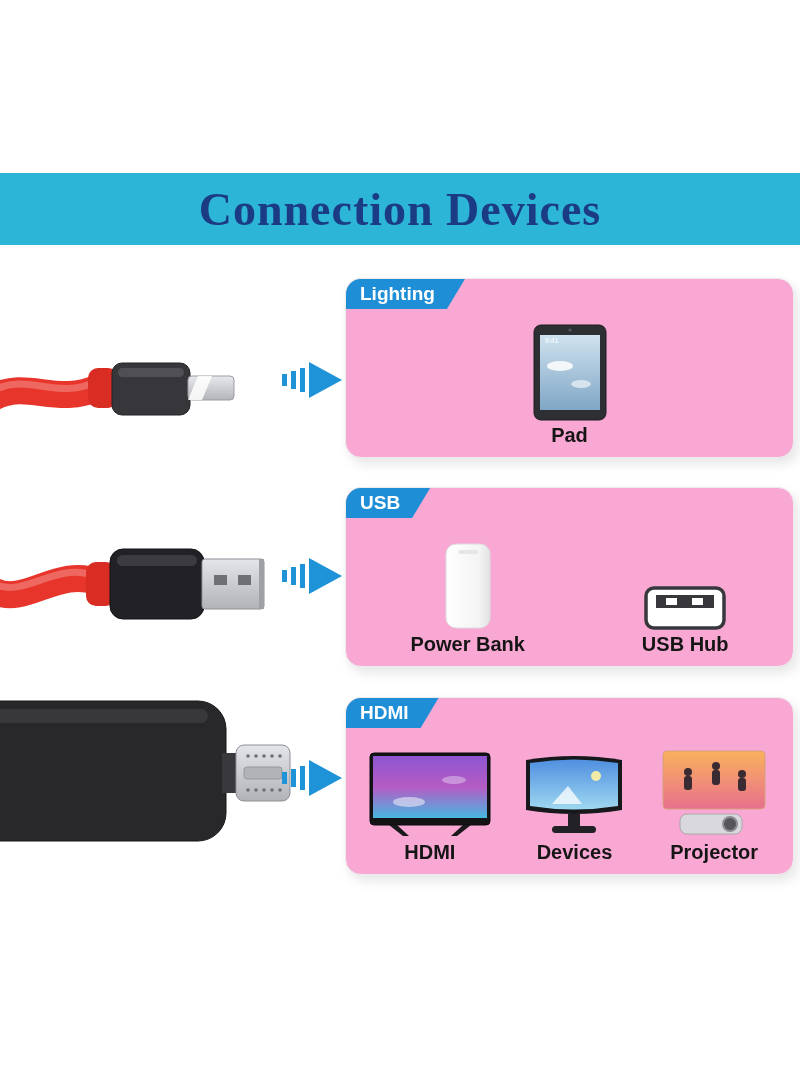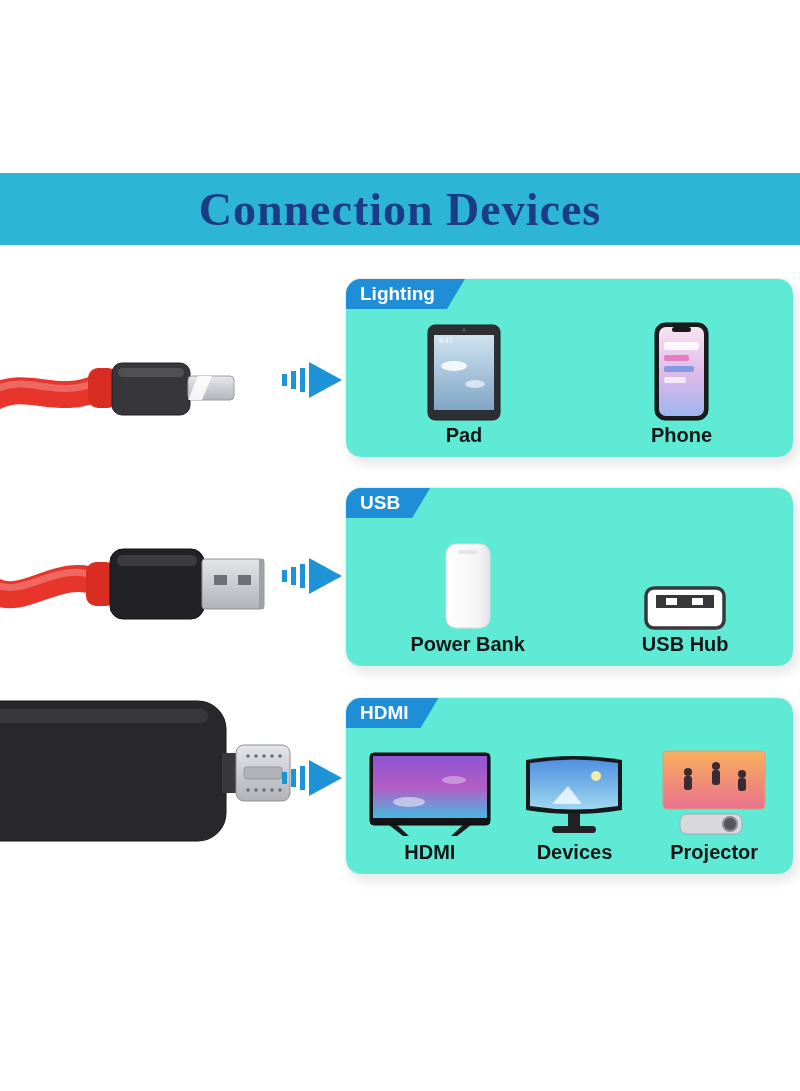--- a/index.html
+++ b/index.html
@@ -12,21 +12,21 @@
     position:absolute;left:0;top:141px;width:800px;height:72px;
     background:var(--banner-bg,#2db5d8);
     display:flex;align-items:center;justify-content:center;margin-top:32px;
   }
   .banner-title{
     font-family:"Liberation Serif",serif;font-weight:bold;font-size:46px;
     color:var(--title-color,#1b3c84);letter-spacing:1px;
   }
   
   .card{
-    position:absolute;left:345px;width:447px;background:#5eead4;
+    position:absolute;left:345px;width:447px;background:#f9a8d4;
     border:1px solid #ececec;border-radius:16px;
     box-shadow:4px 6px 12px rgba(0,0,0,.10);
     text-align:center;
   }
   .card1{top:278px;height:178px;}
   .card2{top:487px;height:178px;}
   .card3{top:697px;height:176px;}
   .tab{
     position:absolute;left:0;top:0;height:30px;line-height:30px;
     background:var(--tab-bg,#1e8ed6);color:#fff;font-weight:bold;font-size:19px;
@@ -98,41 +98,20 @@
             <rect x="7" y="11" width="60" height="75" fill="url(#sky)"></rect>
             <ellipse cx="27" cy="42" rx="13" ry="5" fill="#ffffff" opacity="0.85"></ellipse>
             <ellipse cx="48" cy="60" rx="10" ry="4" fill="#ffffff" opacity="0.6"></ellipse>
             <circle cx="37" cy="6" r="1.6" fill="#5a5a60"></circle>
             <text x="12" y="19" font-size="7" fill="#ffffff" font-family="Liberation Sans, sans-serif">9:41</text>
           </svg>
         </div>
         <div class="device-label">Pad</div>
       </div>
 
-      <div class="device">
-        <div class="device-img">
-          <svg width="55" height="99">
-            <defs>
-              <linearGradient id="phoneScr" x1="0" y1="0" x2="0" y2="1">
-                <stop offset="0" stop-color="#f7e3f2"></stop>
-                  <stop offset="0.55" stop-color="#dcb9e8"></stop>
-                  <stop offset="1" stop-color="#9fb5ef"></stop>
-              </linearGradient>
-            </defs>
-            <rect x="1" y="1" width="53" height="97" rx="10" fill="#1b1b1e" stroke="#0e0e10"></rect>
-            <rect x="5" y="5" width="45" height="89" rx="7" fill="url(#phoneScr)"></rect>
-            <rect x="18" y="5" width="19" height="5" rx="2.5" fill="#1b1b1e"></rect>
-            <rect x="10" y="20" width="35" height="8" rx="2" fill="#ffffff" opacity="0.8"></rect>
-            <rect x="10" y="33" width="25" height="6" rx="2" fill="#e46bb4" opacity="0.8"></rect>
-            <rect x="10" y="44" width="30" height="6" rx="2" fill="#6d8fe2" opacity="0.8"></rect>
-            <rect x="10" y="55" width="22" height="6" rx="2" fill="#ffffff" opacity="0.7"></rect>
-          </svg>
-        </div>
-        <div class="device-label">Phone</div>
-      </div>
 
 
     </div>
   </div>
 
   <svg class="abs" style="left:0;top:523px" width="280" height="112">
     <defs>
       <linearGradient id="metalGrad" x1="0" y1="0" x2="0" y2="1">
         <stop offset="0" stop-color="#e4e5e9"></stop>
           <stop offset="1" stop-color="#b2b3b9"></stop>

